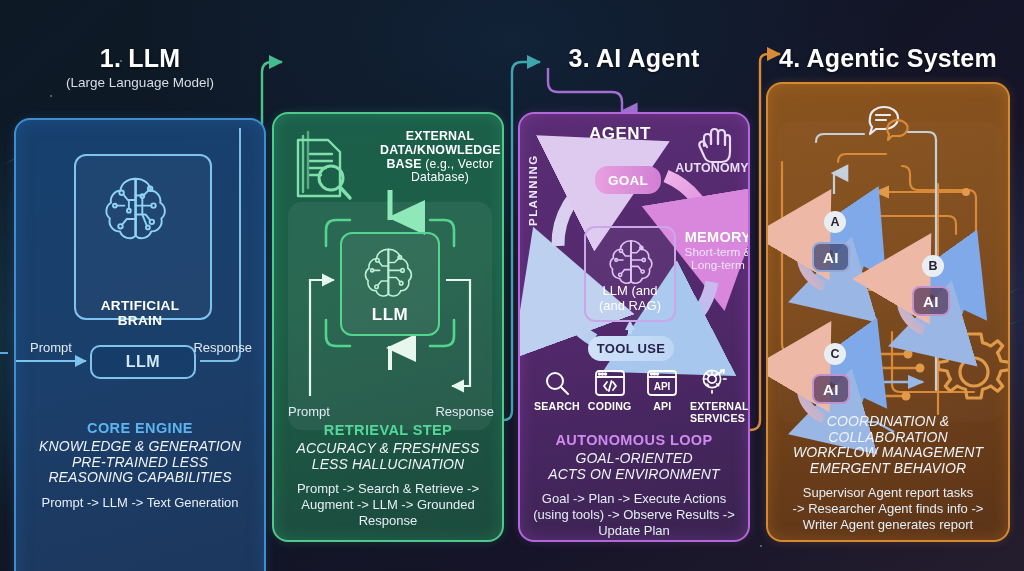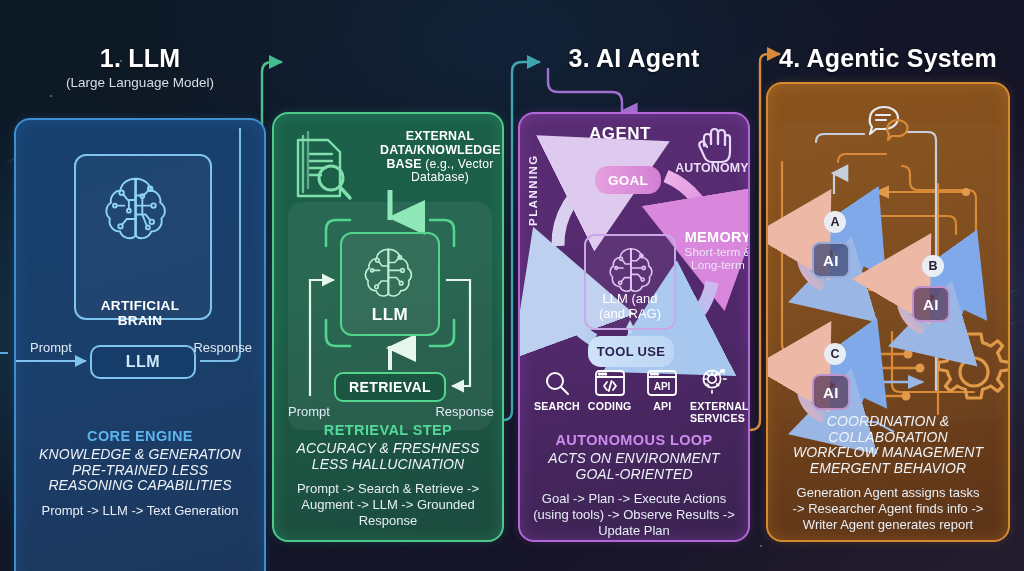--- a/index.html
+++ b/index.html
@@ -77,38 +77,38 @@
   #p2 .retrieval { position:absolute; left:60px; top:258px; width:112px; height:30px; border:2px solid #53d58f; border-radius:9px;
                    display:flex; align-items:center; justify-content:center; color:#ffffff; font-size:14px; font-weight:bold; letter-spacing:.4px;
                    background:rgba(20,80,60,.65); }
 
   
   #p3 .agent-lbl { position:absolute; left:30px; top:10px; width:140px; text-align:center; color:#fff; font-size:17px; font-weight:bold; letter-spacing:.5px; }
   #p3 .autonomy-lbl { position:absolute; left:152px; top:47px; width:80px; text-align:center; color:#eadcf6; font-size:12.4px; font-weight:bold; letter-spacing:.2px; }
   #p3 .goal { position:absolute; left:75px; top:36px; width:66px; height:28px; border-radius:13px;
               background:linear-gradient(90deg,#e6a0df,#d27fd4); display:flex; align-items:center; justify-content:center;
               color:#ffffff; font-size:13.5px; font-weight:bold; letter-spacing:.3px;margin-top:16px; }
-  #p3 .core { position:absolute; left:64px; top:112px; width:92px; height:96px; border:2px solid #c9a7e8; border-radius:11px; background:rgba(255,255,255,.05);margin-top:8px; }
+  #p3 .core { position:absolute; left:64px; top:112px; width:92px; height:96px; border:2px solid #c9a7e8; border-radius:11px; background:rgba(255,255,255,.05); }
   #p3 .core-lbl { position:absolute; left:0; right:0; bottom:7px; text-align:center; color:#ffffff; font-size:13px; line-height:14.5px; }
   #p3 .memory { position:absolute; left:160px; top:115px; width:76px; text-align:center; }
   #p3 .memory .m1 { color:#ffffff; font-size:14.5px; font-weight:bold; letter-spacing:.3px; }
   #p3 .memory .m2 { color:#eee3f7; font-size:11.8px; line-height:13.4px; margin-top:1px; }
-  #p3 .tooluse { position:absolute; left:68px; top:222px; width:86px; height:31px; border-radius:13px;
+  #p3 .tooluse { position:absolute; left:68px; top:222px; width:86px; height:25px; border-radius:13px;
                  background:linear-gradient(90deg,#cfe2f8,#bcd6f4); display:flex; align-items:center; justify-content:center;
                  color:#2b2150; font-size:13px; font-weight:bold; letter-spacing:.3px; }
   #p3 .planning { position:absolute; left:6px; top:112px; color:#efe6f8; font-size:11.6px; font-weight:bold; letter-spacing:1.4px;
                   transform:rotate(-90deg); transform-origin:left top; white-space:nowrap; }
   .tools { position:absolute; left:12px; top:254px; width:208px; display:flex; justify-content:space-between; }
   .tool { width:50px; text-align:center; }
   .tool .cap { color:#ffffff; font-size:10.6px; font-weight:bold; letter-spacing:.2px; line-height:11.6px; margin-top:3px; }
 
   
   #p4 .agents-svg { position:absolute; left:0; top:0; }
   .agentnode { position:absolute; }
-  .agentnode .box { width:38px; height:36px; border:2px solid; border-radius:8px;
+  .agentnode .box { width:38px; height:30px; border:2px solid; border-radius:8px;
                     display:flex; align-items:center; justify-content:center;
                     color:#ffffff; font-size:15px; font-weight:bold; letter-spacing:.4px; }
   .agentnode .tag { position:absolute; width:22px; height:22px; border-radius:50%;
                     background:#e9eef4; color:#2a2033; font-size:12.5px; font-weight:bold;
                     display:flex; align-items:center; justify-content:center; }
 
   svg { display:block; overflow:visible; }
 </style>
 </head>
 <body>
@@ -217,21 +217,21 @@
 
         <path d="M184,241 L216,241 Q224,241 224,233 L224,12" stroke="#7fc4ef" stroke-width="2" fill="none" opacity=".95"></path>
         <path d="M224,12 L224,8" stroke="#7fc4ef" stroke-width="2" fill="none"></path>
 
         <path d="M58,215 L58,232 Q58,240 66,240" stroke="#7fc4ef" stroke-width="2" fill="none" opacity=".0"></path>
       </svg>
 
       <div class="sidelbl" style="left:14px; top:220px;">Prompt</div>
       <div class="sidelbl" style="right:12px; top:220px;">Response</div>
 
-      <div class="txtblock" style="top:308px;">
+      <div class="txtblock" style="top:300px;">
         <div class="tb-title">CORE ENGINE</div>
         <div class="tb-line">KNOWLEDGE &amp; GENERATION</div>
         <div class="tb-line">PRE-TRAINED LESS</div>
         <div class="tb-line">REASONING CAPABILITIES</div>
         <div class="tb-flow">Prompt -&gt; LLM -&gt; Text Generation</div>
       </div>
     </div>
   </div>
 
   <div class="panel" id="p2">
@@ -303,21 +303,20 @@
               <circle cx="35" cy="37" r="4"></circle>
             <path d="M60,84 L44,84 L36,94"></path>
               <circle cx="33" cy="97" r="4"></circle>
             <path d="M26,60 L40,60"></path>
               <circle cx="23" cy="60" r="3.4"></circle>
           </g>
         </svg>
         <div class="llmlabel">LLM</div>
       </div>
 
-      <div class="retrieval">RETRIEVAL</div>
 
       <div class="sidelbl" style="left:14px; top:290px;">Prompt</div>
       <div class="sidelbl" style="right:8px; top:290px;">Response</div>
 
       <div class="txtblock" style="top:308px;">
         <div class="tb-title">RETRIEVAL STEP</div>
         <div class="tb-line">ACCURACY &amp; FRESHNESS</div>
         <div class="tb-line">LESS HALLUCINATION</div>
         <div class="tb-flow">Prompt -&gt; Search &amp; Retrieve -&gt;</div>
         <div class="tb-flow" style="margin-top:0;">Augment -&gt; LLM -&gt; Grounded Response</div>
@@ -472,22 +471,22 @@
               <line x1="0" y1="-6" x2="9" y2="-12" stroke-width="1.9"></line>
               <path d="M9,-12 l-0.4,3.2 M9,-12 l-3.2,0.4" stroke-width="1.6"></path>
             </g>
           </svg>
           <div class="cap">EXTERNAL SERVICES</div>
         </div>
       </div>
 
       <div class="txtblock" style="top:318px;">
         <div class="tb-title">AUTONOMOUS LOOP</div>
+        <div class="tb-line">GOAL-ORIENTED</div>
         <div class="tb-line">ACTS ON ENVIRONMENT</div>
-        <div class="tb-line">GOAL-ORIENTED</div>
         <div class="tb-flow">Goal -&gt; Plan -&gt; Execute Actions</div>
         <div class="tb-flow" style="margin-top:0;">(using tools) -&gt; Observe Results -&gt;</div>
         <div class="tb-flow" style="margin-top:0;">Update Plan</div>
       </div>
     </div>
   </div>
 
   <div class="panel" id="p4">
     <div class="panel-inner">
       <div class="subpanel"></div>
@@ -626,20 +625,20 @@
       </div>
       <div class="agentnode" style="left:44px; top:290px;">
         <div class="box" style="border-color:#c093cd; background:rgba(86,56,92,.75);">AI</div>
         <div class="tag" style="left:12px; top:-31px;">C</div>
       </div>
 
       <div class="txtblock" style="top:330px;">
         <div class="tb-line">COORDINATION &amp; COLLABORATION</div>
         <div class="tb-line">WORKFLOW MANAGEMENT</div>
         <div class="tb-line">EMERGENT BEHAVIOR</div>
-        <div class="tb-flow">Generation Agent assigns tasks</div>
+        <div class="tb-flow">Supervisor Agent report tasks</div>
         <div class="tb-flow" style="margin-top:0;">-&gt; Researcher Agent finds info -&gt;</div>
         <div class="tb-flow" style="margin-top:0;">Writer Agent generates report</div>
       </div>
     </div>
   </div>
 
 </div>
 
 </body></html>

